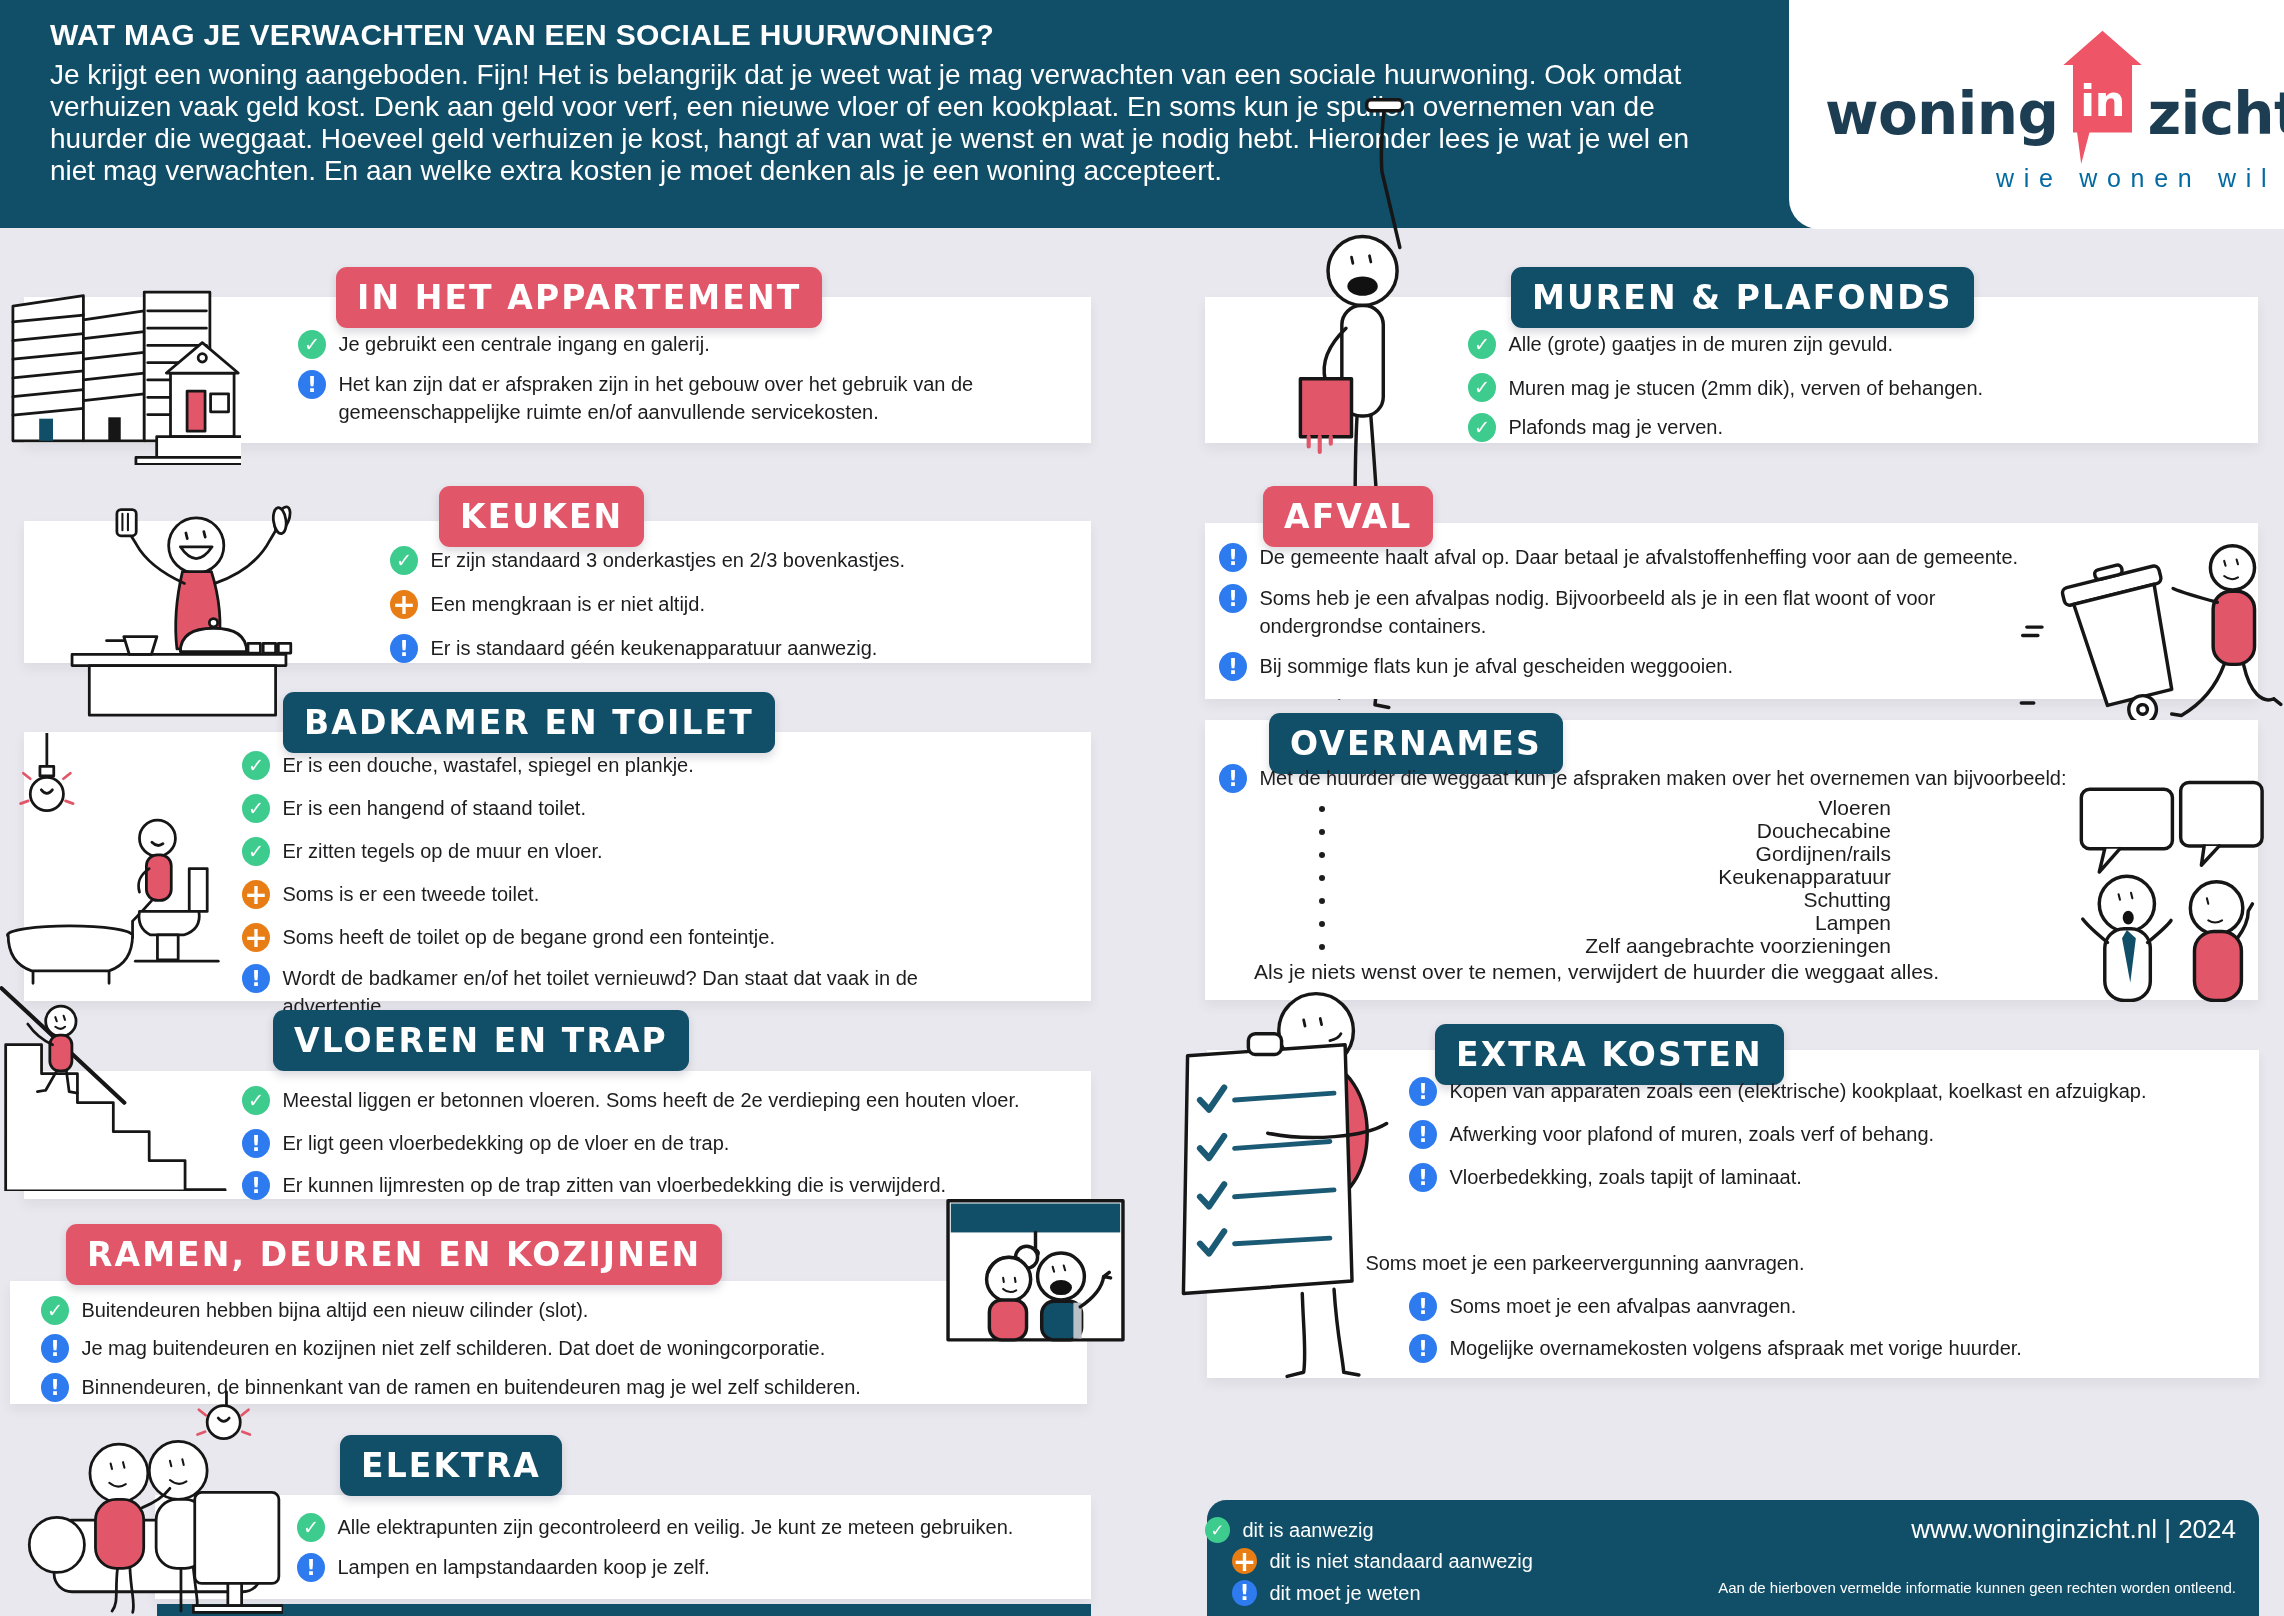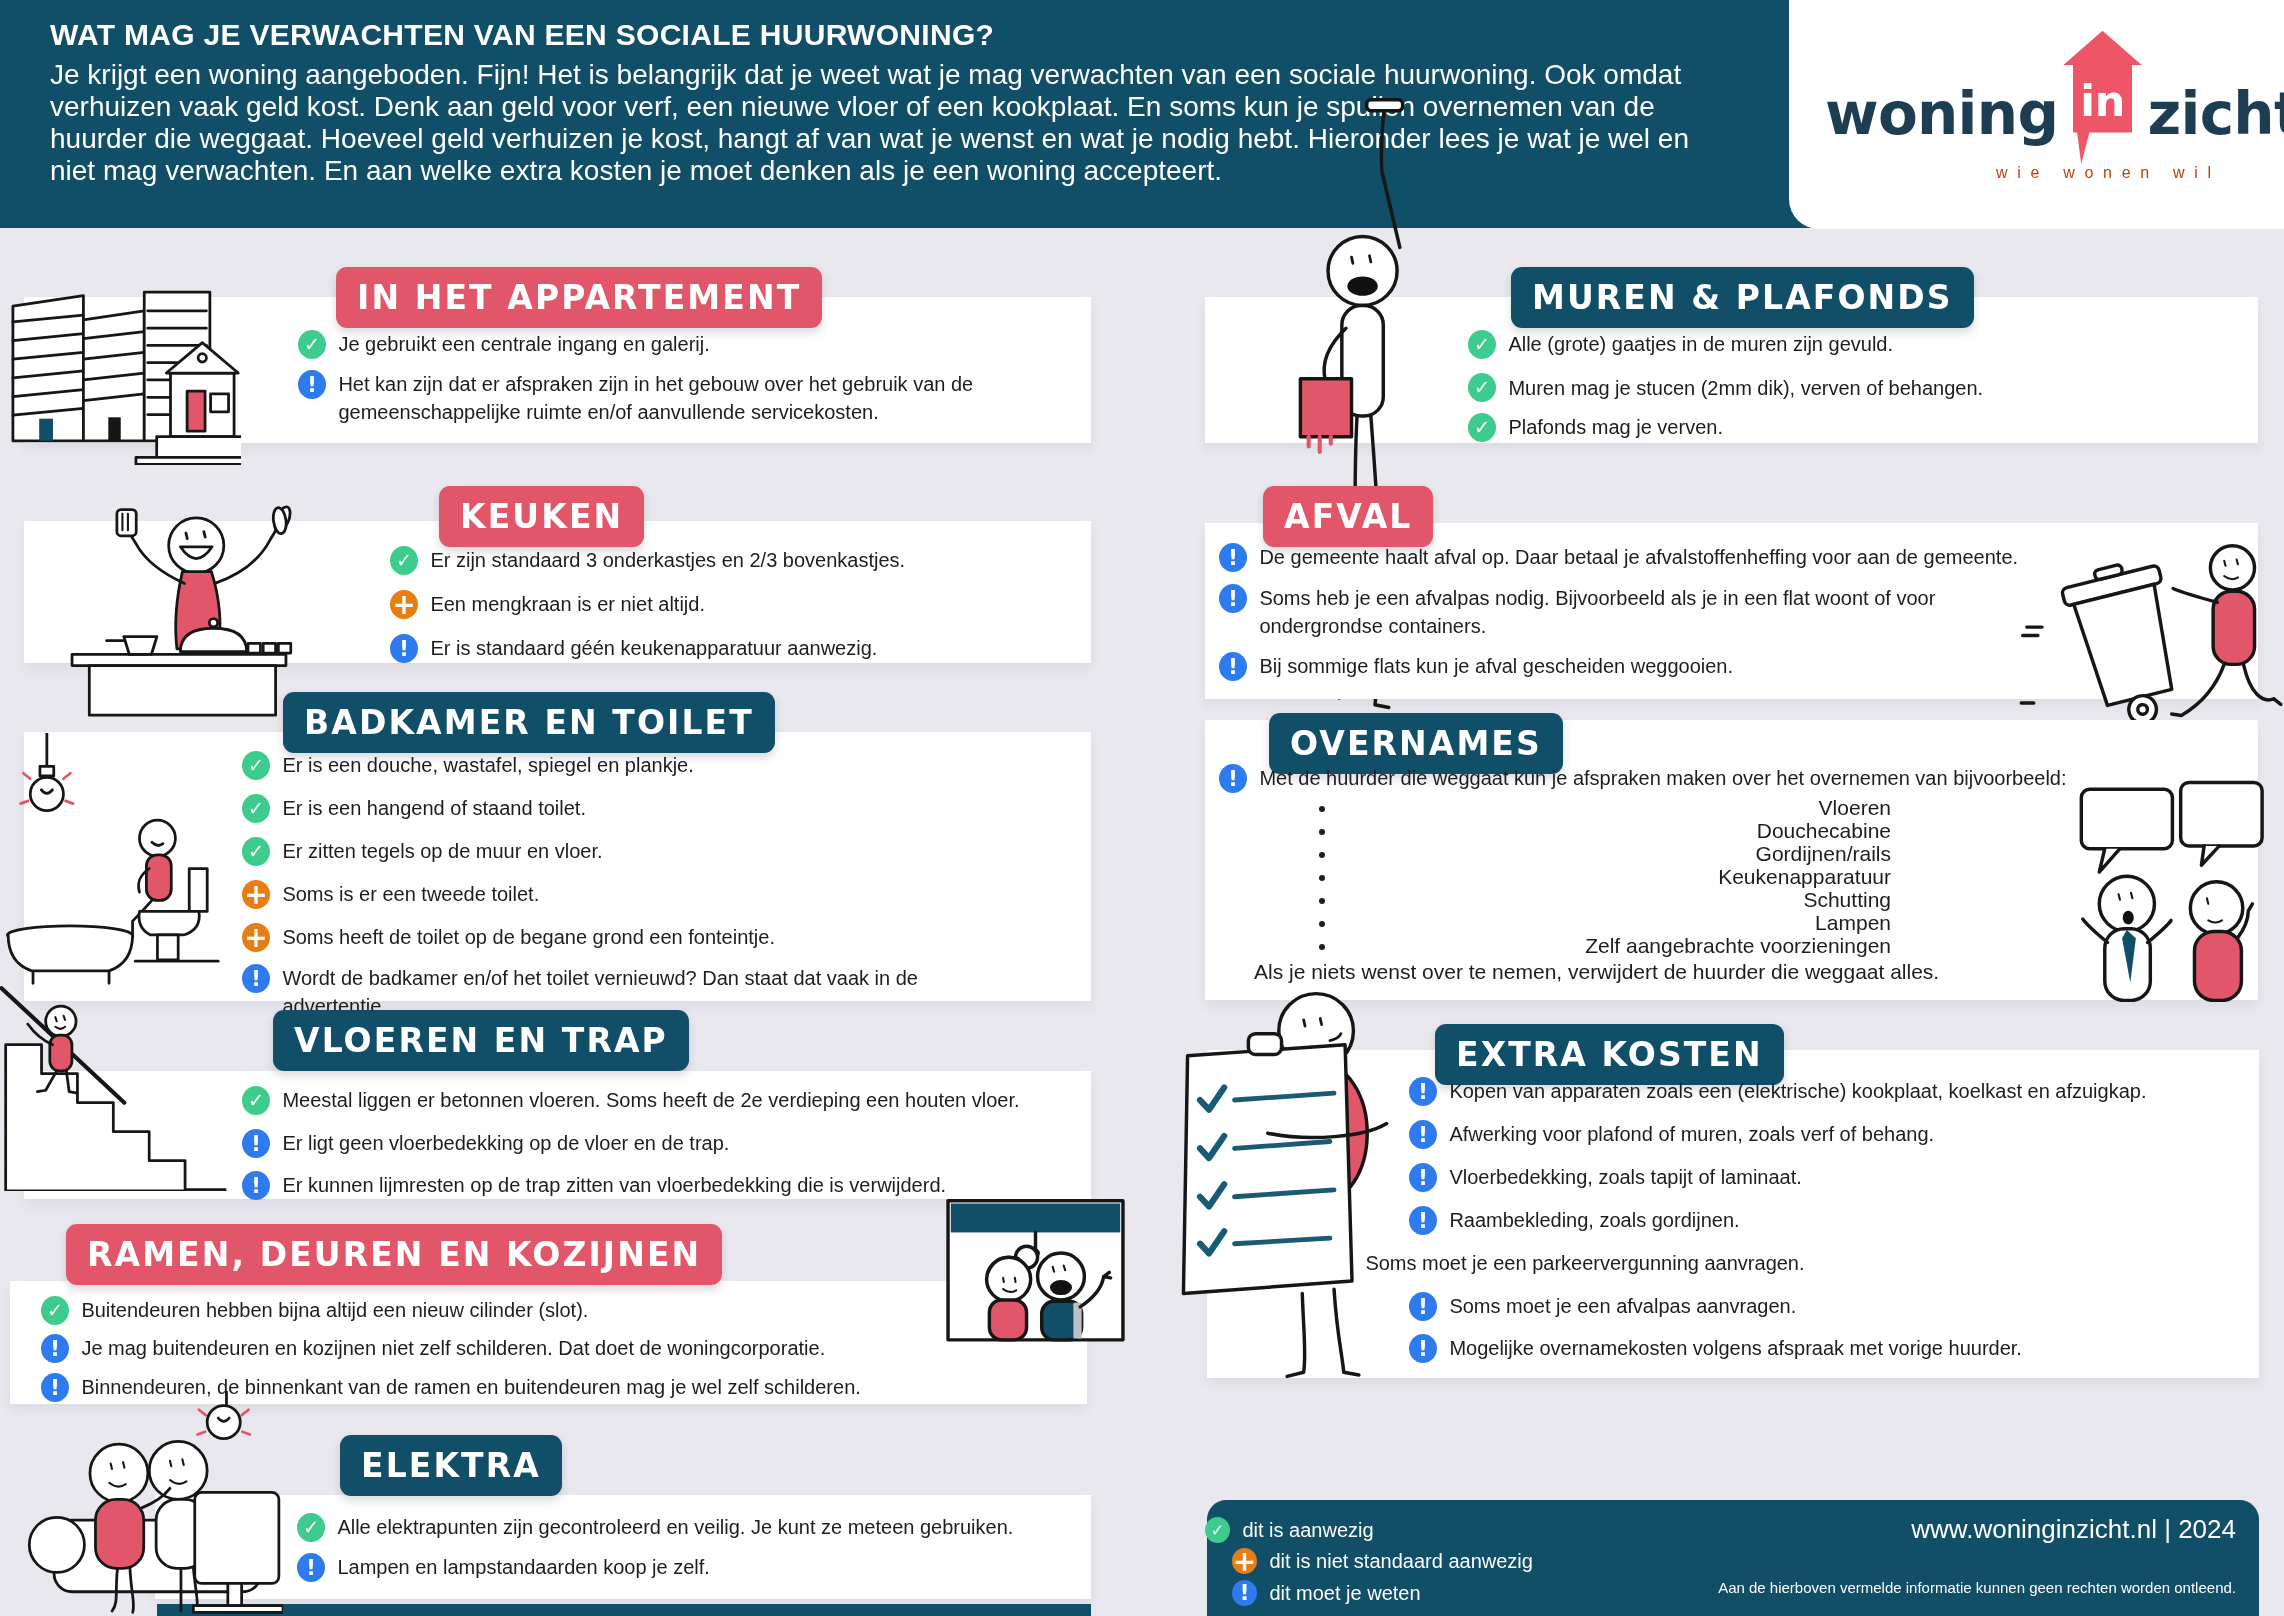--- a/index.html
+++ b/index.html
@@ -11,21 +11,21 @@
   .header-title{position:absolute;left:50px;top:18px;color:#fff;font-size:30px;font-weight:bold;letter-spacing:0.3px;}
   .header-intro{position:absolute;left:50px;top:59px;width:1658px;color:#fff;font-size:28px;line-height:32px;}
 
   
   .logo-card{position:absolute;left:1789px;top:0;width:495px;height:229px;background:#fff;border-radius:0 0 0 30px;}
   .logo-row{position:absolute;left:36px;top:48px;display:flex;align-items:center;}
   .logo-word{font-size:58px;font-weight:bold;color:#1d3d52;letter-spacing:-0.7px;font-family:"DejaVu Sans",sans-serif;}
   .logo-house{position:relative;width:81px;height:131px;margin:0 4.1px;flex:none;}
   .logo-house svg{position:absolute;left:0;top:-19.3px;}
   .logo-in{position:absolute;left:0;top:28px;width:81px;text-align:center;color:#fff;font-size:43px;font-weight:bold;font-family:"DejaVu Sans",sans-serif;}
-  .logo-tagline{position:absolute;left:207px;top:164px;color:#c2410c;font-size:16px;letter-spacing:9.7px;white-space:nowrap;}
+  .logo-tagline{position:absolute;left:207px;top:164px;color:#0369a1;font-size:25px;letter-spacing:9.7px;white-space:nowrap;}
 
   
   .card{position:absolute;background:#fff;box-shadow:0 5.5px 11px rgba(60,60,90,.08);}
   .badge{position:absolute;display:inline-block;color:#fff;font-weight:bold;font-size:33px;letter-spacing:2.1px;
          padding:11px 21px;border-radius:11px;white-space:nowrap;font-family:"DejaVu Sans",sans-serif;
          box-shadow:0 4.1px 8.3px rgba(60,60,90,.18);}
   .badge.red{background:#e2566a;}
   .badge.teal{background:#114e67;}
 
   
@@ -391,24 +391,20 @@
     <span>Kopen van apparaten zoals een (elektrische) kookplaat, koelkast en afzuigkap.</span>
   </div>
   <div class="item" style="left:1409px;top:1120px;width:843px;">
     <span class="ic info"></span>
     <span>Afwerking voor plafond of muren, zoals verf of behang.</span>
   </div>
   <div class="item" style="left:1409px;top:1163px;width:843px;">
     <span class="ic info"></span>
     <span>Vloerbedekking, zoals tapijt of laminaat.</span>
   </div>
-  <div class="item" style="left:1409px;top:1206px;width:843px;">
-    <span class="ic info"></span>
-    <span>Raambekleding, zoals gordijnen.</span>
-  </div>
   <div class="item" style="left:1325px;top:1249px;width:843px;">
     <span class="ic info"></span>
     <span>Soms moet je een parkeervergunning aanvragen.</span>
   </div>
   <div class="item" style="left:1409px;top:1292px;width:843px;">
     <span class="ic info"></span>
     <span>Soms moet je een afvalpas aanvragen.</span>
   </div>
   <div class="item" style="left:1409px;top:1334px;width:843px;">
     <span class="ic info"></span>

